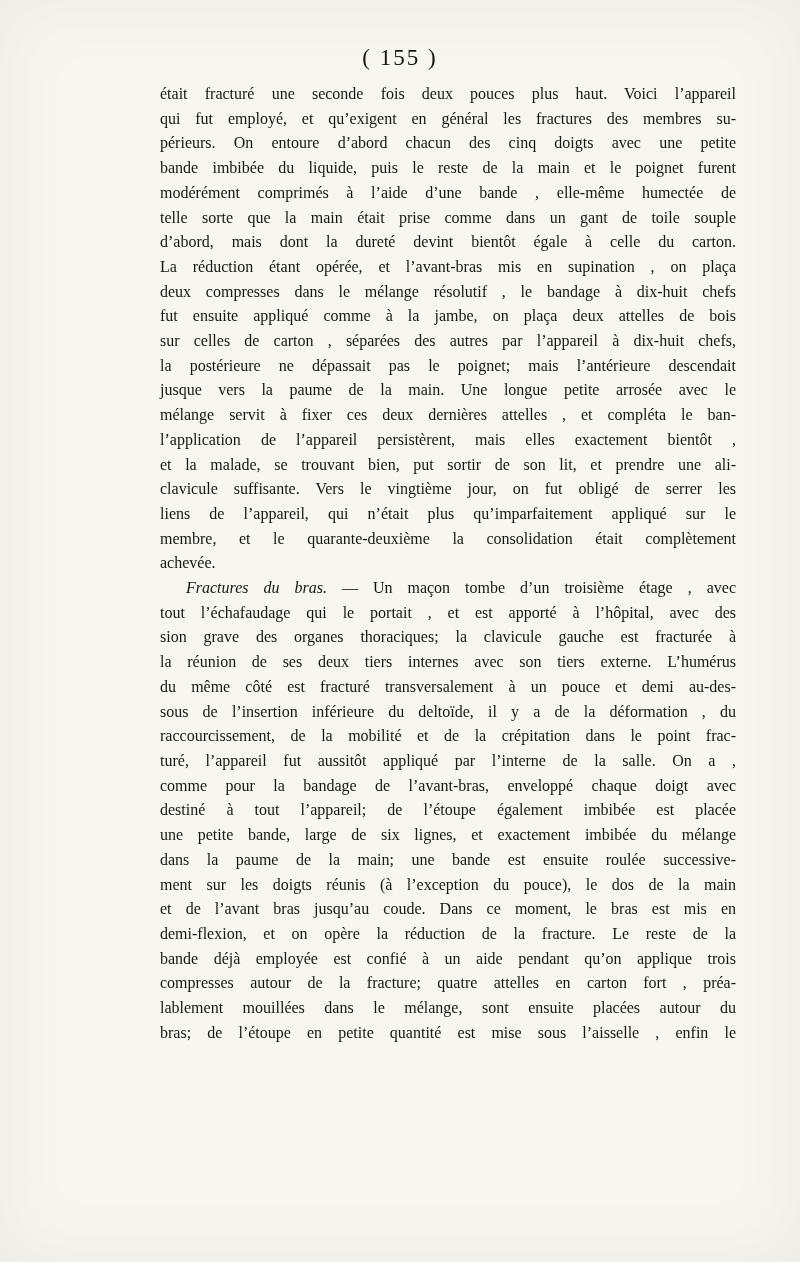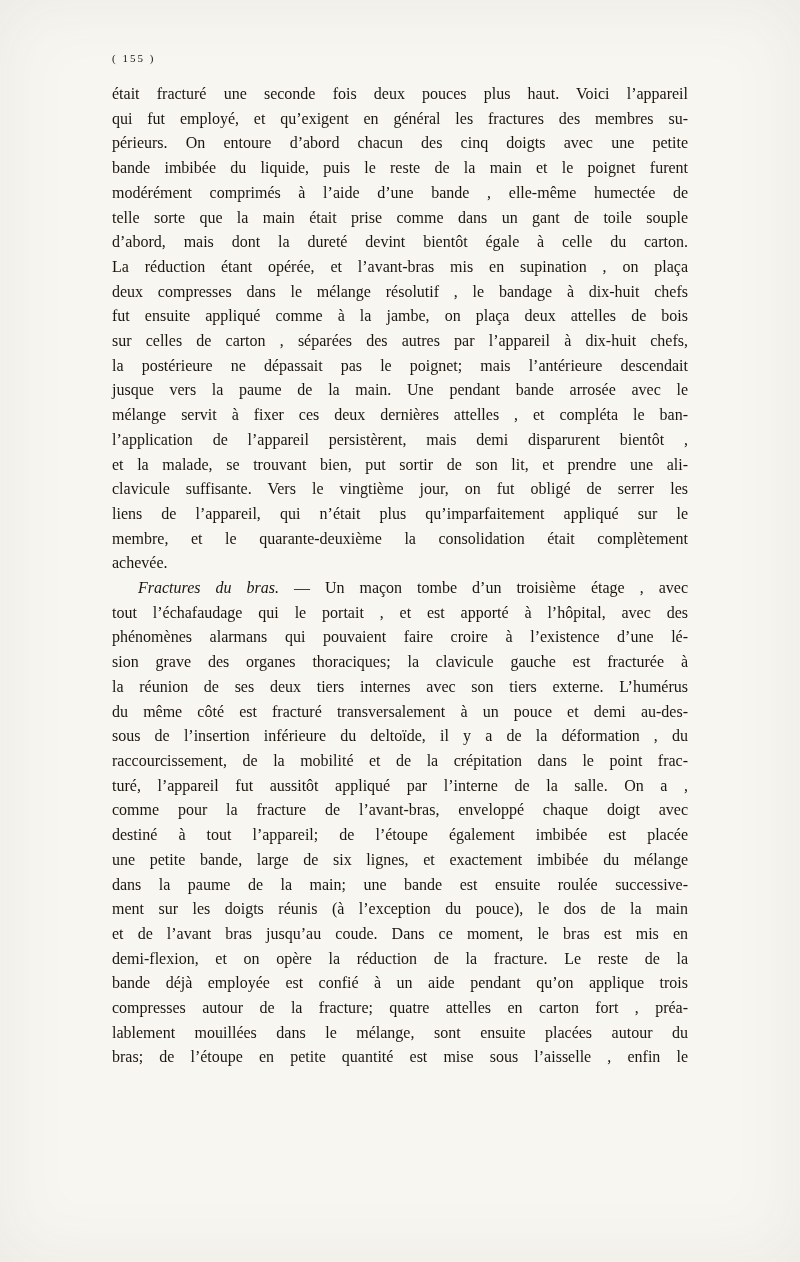--- a/index.html
+++ b/index.html
@@ -14,27 +14,29 @@
     margin: 0 auto;
     background: #f8f6f1;
     box-sizing: border-box;
     padding: 48px 112px 0 112px;
     font-family: "Liberation Serif", "DejaVu Serif", serif;
     color: #1b150e;
     box-shadow: inset 0 0 70px rgba(90,85,75,0.08);
     overflow: hidden;
   }
   .page-header {
-    font-size: 11px;
+    text-align: center;
+    font-size: 23px;
     line-height: 20px;
     letter-spacing: 2px;
     margin-bottom: 14px;
   }
   .page-text {
     width: 100%;
+    margin-left: 48px;
   }
   .paragraph {
     margin: 0;
   }
   .line {
     font-size: 16px;
     line-height: 24.7px;
     text-align: justify;
     text-align-last: justify;
     -moz-text-align-last: justify;
@@ -63,40 +65,39 @@
         <div class="line">périeurs. On entoure d’abord chacun des cinq doigts avec une petite</div>
         <div class="line">bande imbibée du liquide, puis le reste de la main et le poignet furent</div>
         <div class="line">modérément comprimés à l’aide d’une bande , elle-même humectée de</div>
         <div class="line">telle sorte que la main était prise comme dans un gant de toile souple</div>
         <div class="line">d’abord, mais dont la dureté devint bientôt égale à celle du carton.</div>
         <div class="line">La réduction étant opérée, et l’avant-bras mis en supination , on plaça</div>
         <div class="line">deux compresses dans le mélange résolutif , le bandage à dix-huit chefs</div>
         <div class="line">fut ensuite appliqué comme à la jambe, on plaça deux attelles de bois</div>
         <div class="line">sur celles de carton , séparées des autres par l’appareil à dix-huit chefs,</div>
         <div class="line">la postérieure ne dépassait pas le poignet; mais l’antérieure descendait</div>
-        <div class="line">jusque vers la paume de la main. Une pendant bande arrosée avec le</div>
+        <div class="line">jusque vers la paume de la main. Une longue petite arrosée avec le</div>
         <div class="line">mélange servit à fixer ces deux dernières attelles , et compléta le ban-</div>
-        <div class="line">l’application de l’appareil persistèrent, mais demi disparurent bientôt ,</div>
+        <div class="line">l’application de l’appareil persistèrent, mais elles exactement bientôt ,</div>
         <div class="line">et la malade, se trouvant bien, put sortir de son lit, et prendre une ali-</div>
         <div class="line">clavicule suffisante. Vers le vingtième jour, on fut obligé de serrer les</div>
         <div class="line">liens de l’appareil, qui n’était plus qu’imparfaitement appliqué sur le</div>
         <div class="line">membre, et le quarante-deuxième la consolidation était complètement</div>
         <div class="line no-justify">achevée.</div>
       </div>
       <div class="paragraph">
         <div class="line indent"><i>Fractures du bras. </i>— Un maçon tombe d’un troisième étage , avec</div>
         <div class="line">tout l’échafaudage qui le portait , et est apporté à l’hôpital, avec des</div>
-        <div class="line">phénomènes alarmans qui pouvaient faire croire à l’existence d’une lé-</div>
         <div class="line">sion grave des organes thoraciques; la clavicule gauche est fracturée à</div>
         <div class="line">la réunion de ses deux tiers internes avec son tiers externe. L’humérus</div>
         <div class="line">du même côté est fracturé transversalement à un pouce et demi au-des-</div>
         <div class="line">sous de l’insertion inférieure du deltoïde, il y a de la déformation , du</div>
         <div class="line">raccourcissement, de la mobilité et de la crépitation dans le point frac-</div>
         <div class="line">turé, l’appareil fut aussitôt appliqué par l’interne de la salle. On a ,</div>
-        <div class="line">comme pour la fracture de l’avant-bras, enveloppé chaque doigt avec</div>
+        <div class="line">comme pour la bandage de l’avant-bras, enveloppé chaque doigt avec</div>
         <div class="line">destiné à tout l’appareil; de l’étoupe également imbibée est placée</div>
         <div class="line">une petite bande, large de six lignes, et exactement imbibée du mélange</div>
         <div class="line">dans la paume de la main; une bande est ensuite roulée successive-</div>
         <div class="line">ment sur les doigts réunis (à l’exception du pouce), le dos de la main</div>
         <div class="line">et de l’avant bras jusqu’au coude. Dans ce moment, le bras est mis en</div>
         <div class="line">demi-flexion, et on opère la réduction de la fracture. Le reste de la</div>
         <div class="line">bande déjà employée est confié à un aide pendant qu’on applique trois</div>
         <div class="line">compresses autour de la fracture; quatre attelles en carton fort , préa-</div>
         <div class="line">lablement mouillées dans le mélange, sont ensuite placées autour du</div>
         <div class="line">bras; de l’étoupe en petite quantité est mise sous l’aisselle , enfin le</div>

